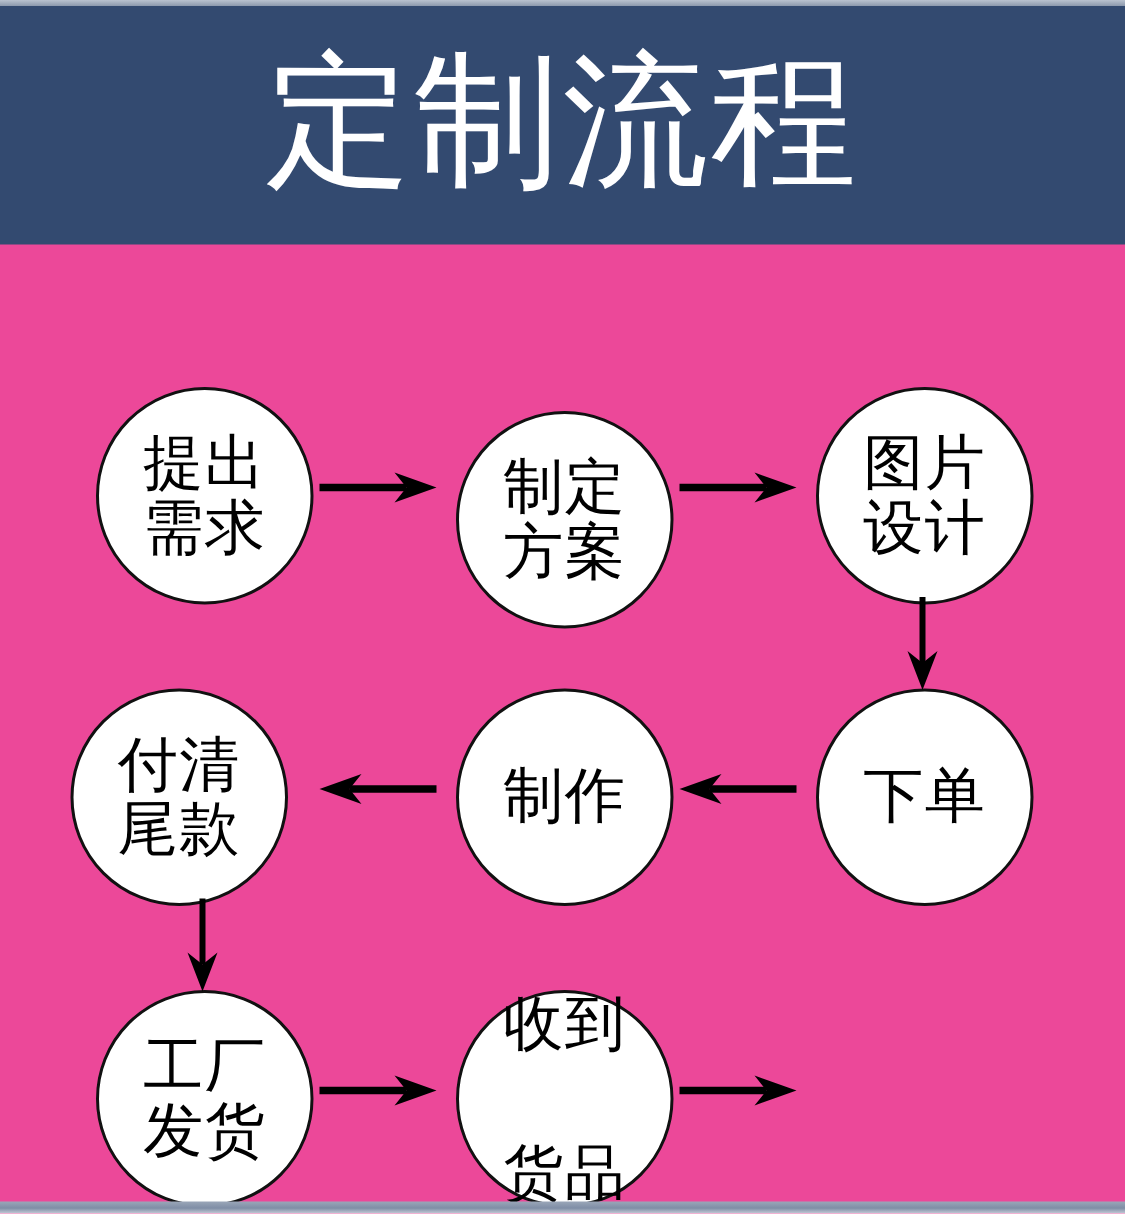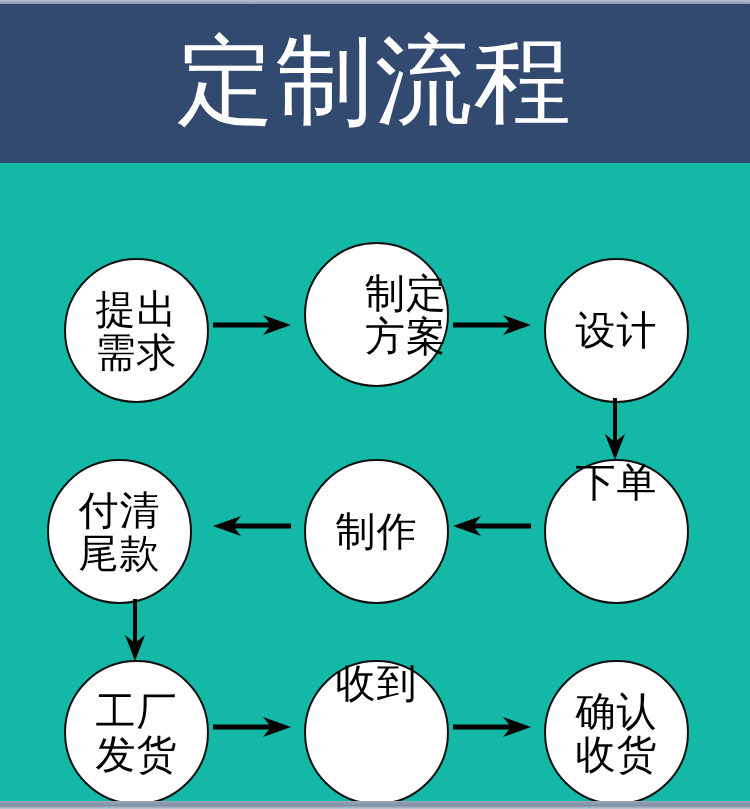--- a/index.html
+++ b/index.html
@@ -7,21 +7,21 @@
     padding: 0;
     background: #ffffff;
   }
   body {
     font-family: "DejaVu Sans", "Liberation Sans", sans-serif;
   }
   #page {
     position: relative;
     width: 750px;
     height: 809px;
-    background: #14b8a6;
+    background: #ec4899;
     overflow: hidden;
   }
 
   
   .top-strip {
     position: absolute;
     left: 0; top: 0;
     width: 750px; height: 4px;
     background: linear-gradient(to bottom, #b9c2cf 0%, #8c99ad 100%);
   }
@@ -74,25 +74,25 @@
   .node-line {
     font-size: 40px;
     line-height: 1.06;
     letter-spacing: 1px;
     white-space: nowrap;
     font-family: "DejaVu Sans", "Liberation Sans", sans-serif;
   }
 
   
   .c-r1c1 { left: 64px;  top: 56px;  }
-  .c-r1c2 { left: 304px; top: 40px; align-items: flex-end;  }
+  .c-r1c2 { left: 304px; top: 72px;  }
   .c-r1c3 { left: 544px; top: 56px;  }
   .c-r2c1 { left: 47px;  top: 257px; }
   .c-r2c2 { left: 304px; top: 257px; }
-  .c-r2c3 { left: 544px; top: 257px; justify-content: space-between; }
+  .c-r2c3 { left: 544px; top: 257px; }
   .c-r3c1 { left: 64px;  top: 458px; align-items: center; }
   .c-r3c2 { left: 304px; top: 458px; justify-content: space-between; }
   .c-r3c3 { left: 544px; top: 458px; }
 
   
   .arrow {
     position: absolute;
   }
   .arrow svg { display: block; overflow: visible; }
 
@@ -133,20 +133,21 @@
       <div class="node-line">提出</div>
       <div class="node-line">需求</div>
     </div>
 
     <div class="node c-r1c2">
       <div class="node-line">制定</div>
       <div class="node-line">方案</div>
     </div>
 
     <div class="node c-r1c3">
+      <div class="node-line">图片</div>
       <div class="node-line">设计</div>
     </div>
 
     <div class="node c-r2c1">
       <div class="node-line">付清</div>
       <div class="node-line">尾款</div>
     </div>
 
     <div class="node c-r2c2">
       <div class="node-line">制作</div>
@@ -156,26 +157,23 @@
       <div class="node-line">下单</div>
     </div>
 
     <div class="node c-r3c1">
       <div class="node-line">工厂</div>
       <div class="node-line">发货</div>
     </div>
 
     <div class="node c-r3c2">
       <div class="node-line">收到</div>
-    </div>
-
-    <div class="node c-r3c3">
-      <div class="node-line">确认</div>
-      <div class="node-line">收货</div>
-    </div>
+      <div class="node-line">货品</div>
+    </div>
+
 
     <div class="arrow a-h-r1-1">
       <svg width="78" height="22" viewBox="0 0 78 22">
         <line x1="0" y1="11" x2="58" y2="11" stroke="#000" stroke-width="5"></line>
         <path d="M 50 1 L 78 11 L 50 21 L 58 11 Z" fill="#000"></path>
       </svg>
     </div>
     <div class="arrow a-h-r1-2">
       <svg width="78" height="22" viewBox="0 0 78 22">
         <line x1="0" y1="11" x2="58" y2="11" stroke="#000" stroke-width="5"></line>

